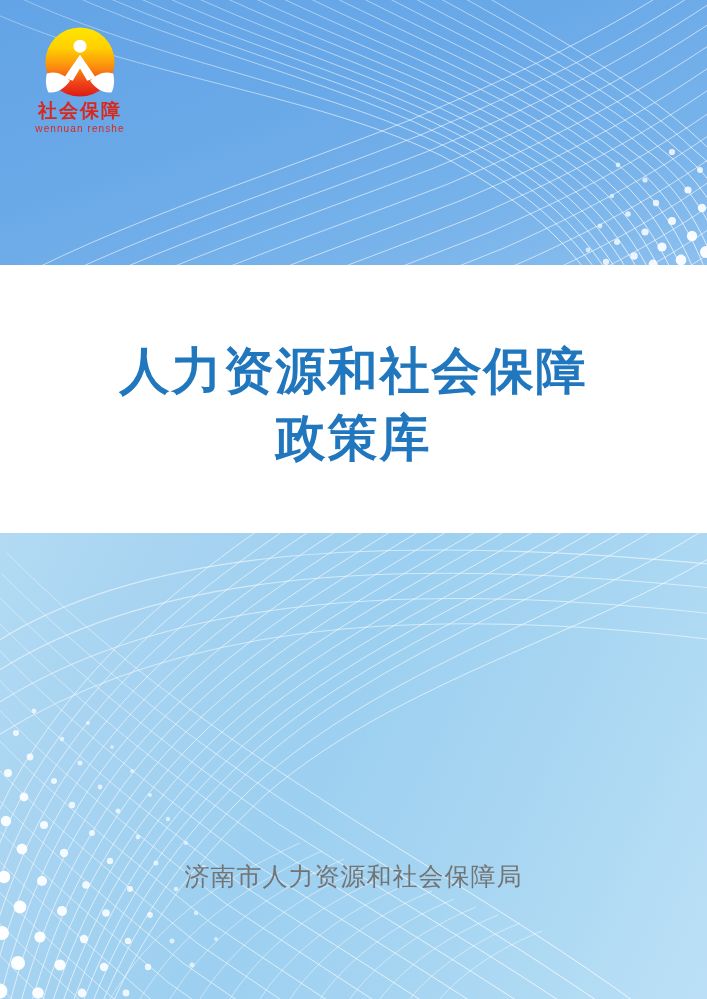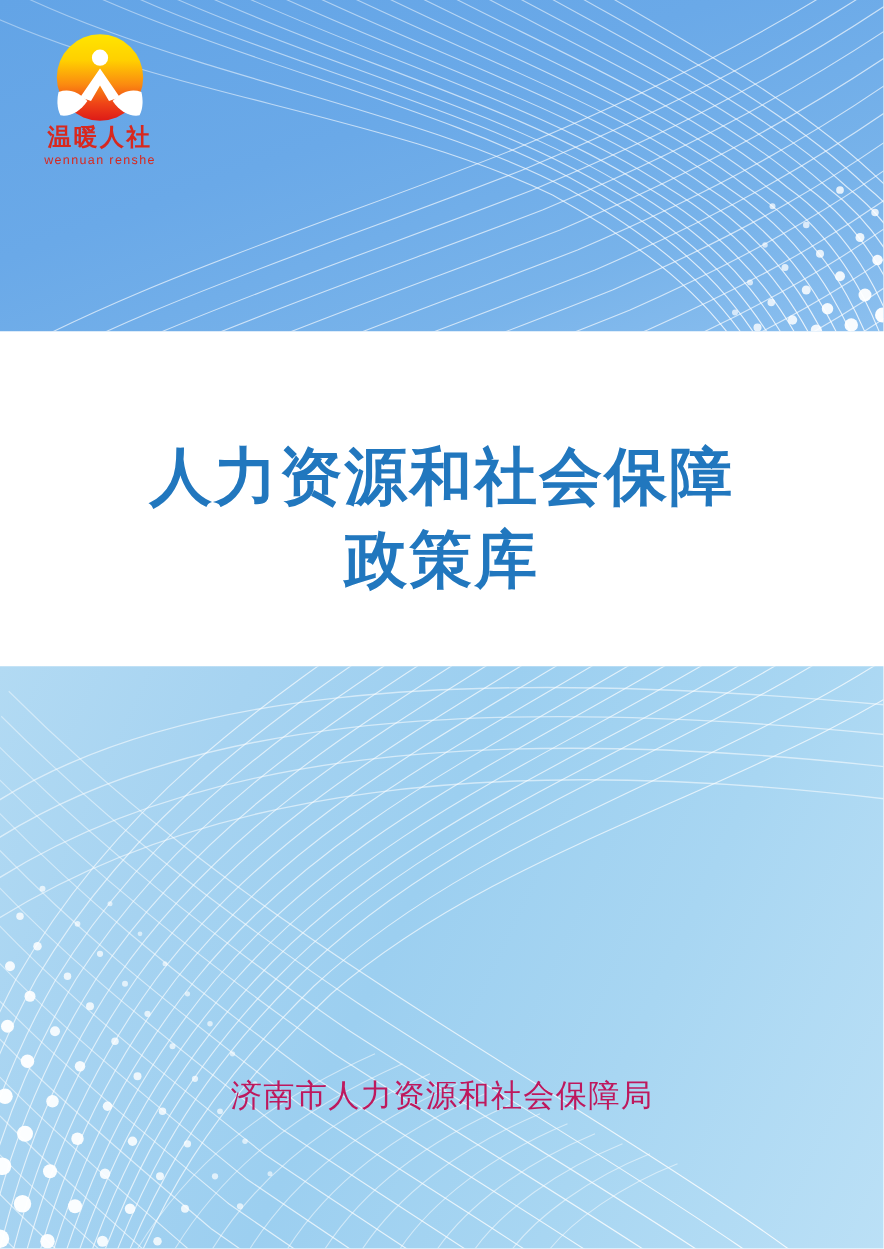--- a/index.html
+++ b/index.html
@@ -35,21 +35,21 @@
     top: 0;
     width: 707px;
     height: 265px;
     display: block;
   }
 
   
   .band-mid {
     position: absolute;
     left: 0;
-    top: 279px;
+    top: 269px;
     width: 707px;
     height: 268px;
     background: #ffffff;
     display: flex;
     flex-direction: column;
     align-items: center;
     justify-content: center;
   }
 
   
@@ -132,21 +132,21 @@
   }
 
   
   .footer-org {
     position: absolute;
     left: 0;
     top: 860px;
     width: 707px;
     text-align: center;
     font-size: 25px;
-    color: #be185d;
+    color: #737373;
     letter-spacing: 1px;
     font-family: "DejaVu Sans", "Liberation Sans", sans-serif;
     z-index: 5;
     white-space: nowrap;
   }
 </style>
 </head>
 <body>
 
 <div class="page">
@@ -246,21 +246,21 @@
         </defs>
         <circle cx="50" cy="50" r="48" fill="url(#discGrad)"></circle>
 
         <circle cx="50" cy="28" r="9" fill="#ffffff"></circle>
 
         <path d="M50,40 L72,72 L60,76 L50,59 L40,76 L28,72 Z" fill="#ffffff"></path>
 
         <path d="M4,66 C16,62 26,66 36,76 C28,88 16,94 6,92 C2,84 2,74 4,66 Z" fill="#ffffff"></path>
         <path d="M96,66 C84,62 74,66 64,76 C72,88 84,94 94,92 C98,84 98,74 96,66 Z" fill="#ffffff"></path>
       </svg>
-      <div class="logo-cn">温暖人社</div>
+      <div class="logo-cn">社会保障</div>
       <div class="logo-py">wennuan renshe</div>
     </div>
   </div>
 
   <div class="band-mid">
     <div class="title-wrap">
       <div class="title-line">人力资源和社会保障</div>
       <div class="title-line">政策库</div>
     </div>
   </div>

